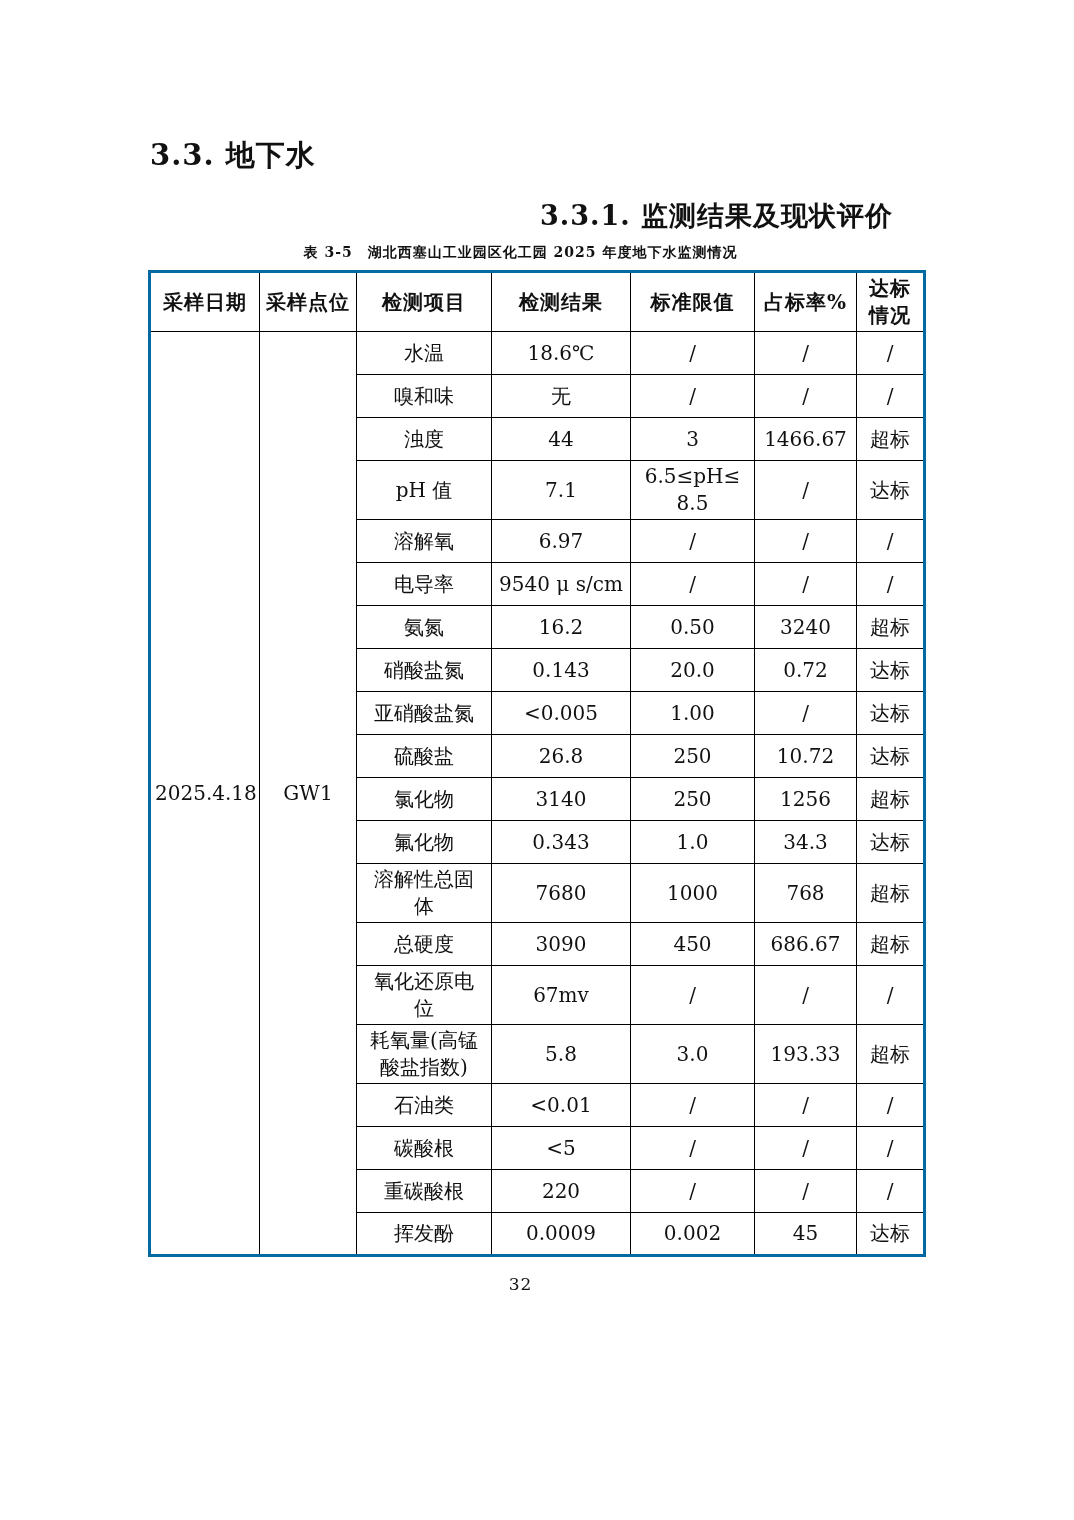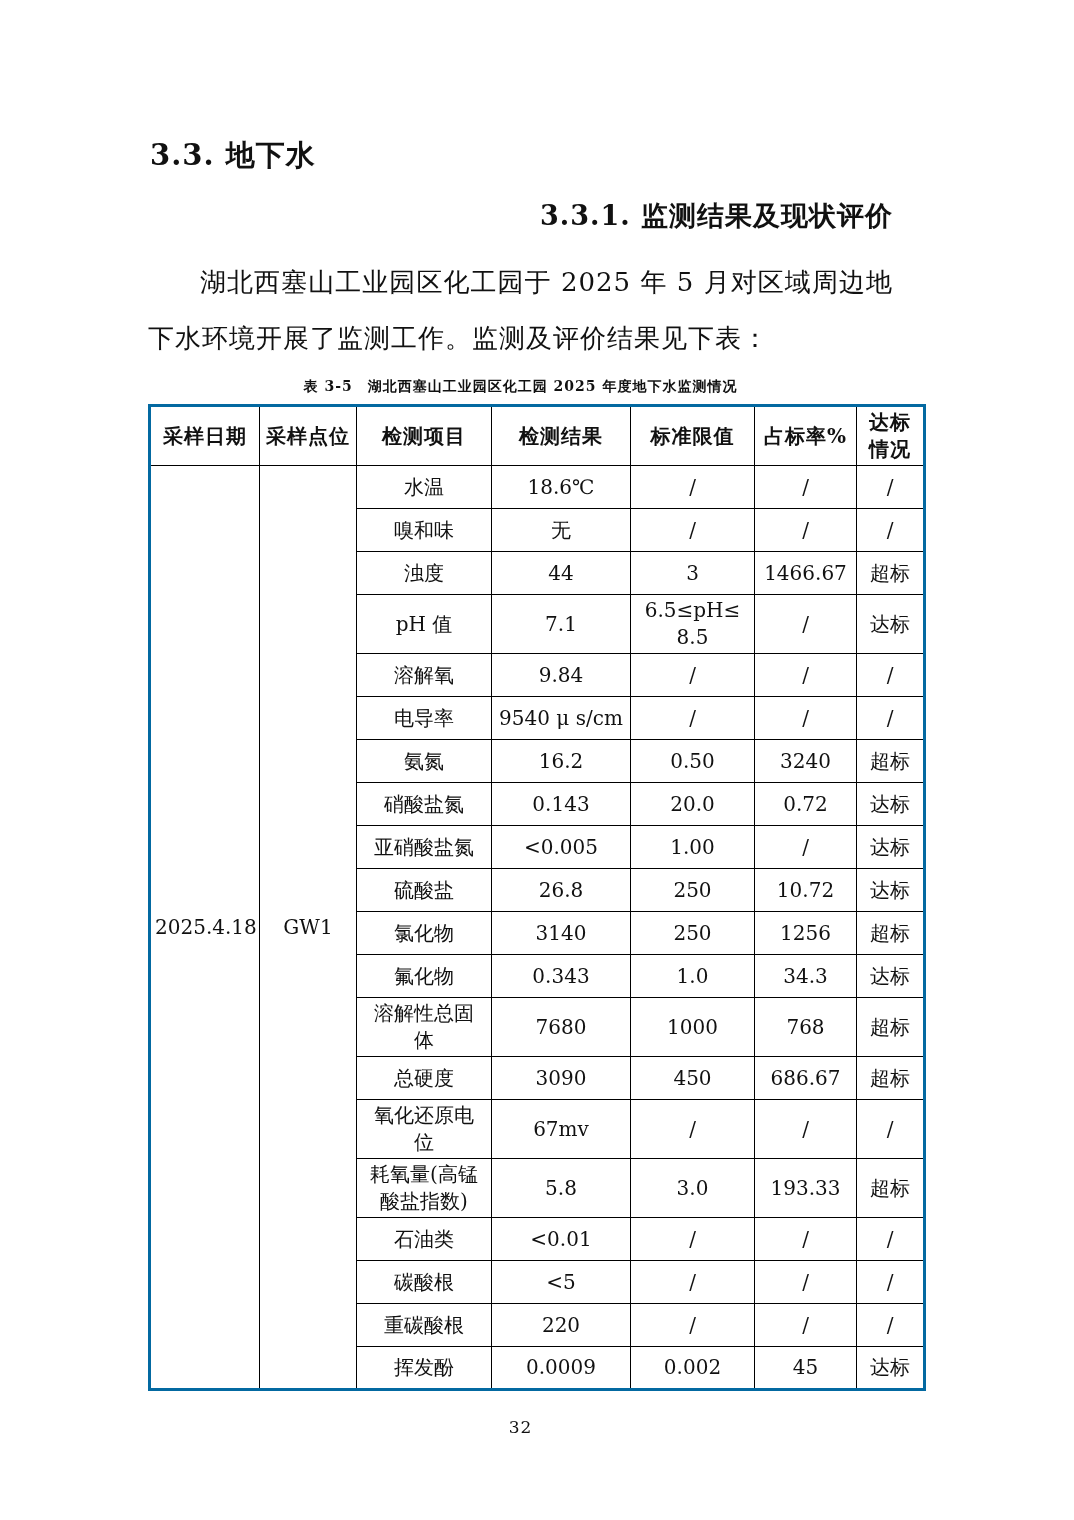--- a/index.html
+++ b/index.html
@@ -68,35 +68,34 @@
     line-height: 1.35;
     white-space: pre-line;
     overflow: hidden;
   }
   .monitor-table thead tr { height: 56px; }
   .monitor-table th { font-weight: bold; letter-spacing: 1px; }
   .monitor-table tbody tr { height: 43px; }
   .monitor-table tbody tr.tall-row { height: 58px; }
   .monitor-table tbody tr.bold-row td { font-weight: normal; }
   .page-number {
-    margin-top: 26px;
+    margin-top: 17px;
     text-align: center;
     font-size: 17px;
     letter-spacing: 1px;
   }
 </style>
 </head>
 <body>
 
 <div class="page">
 
   <div class="h1">3.3. 地下水</div>
   <div class="h2">3.3.1. 监测结果及现状评价</div>
 
-  <p class="body-paragraph">湖北西塞山工业园区化工园于 2025 年 5 月对区域周边地下水环境开展了监测工作。监测及评价结果见下表：</p>
 
   <div class="table-caption">表 3-5　湖北西塞山工业园区化工园 2025 年度地下水监测情况</div>
 
   <table class="monitor-table">
     <colgroup>
       <col style="width:110px">
         <col style="width:97px">
         <col style="width:135px">
       <col style="width:139px">
         <col style="width:124px">
@@ -142,21 +141,21 @@
       <tr class="tall-row">
         <td>pH 值</td>
         <td>7.1</td>
         <td>6.5≤pH≤
 8.5</td>
         <td>/</td>
         <td>达标</td>
       </tr>
       <tr>
         <td>溶解氧</td>
-        <td>9.84</td>
+        <td>6.97</td>
         <td>/</td>
         <td>/</td>
         <td>/</td>
       </tr>
       <tr>
         <td>电导率</td>
         <td>9540 μ s/cm</td>
         <td>/</td>
         <td>/</td>
         <td>/</td>

